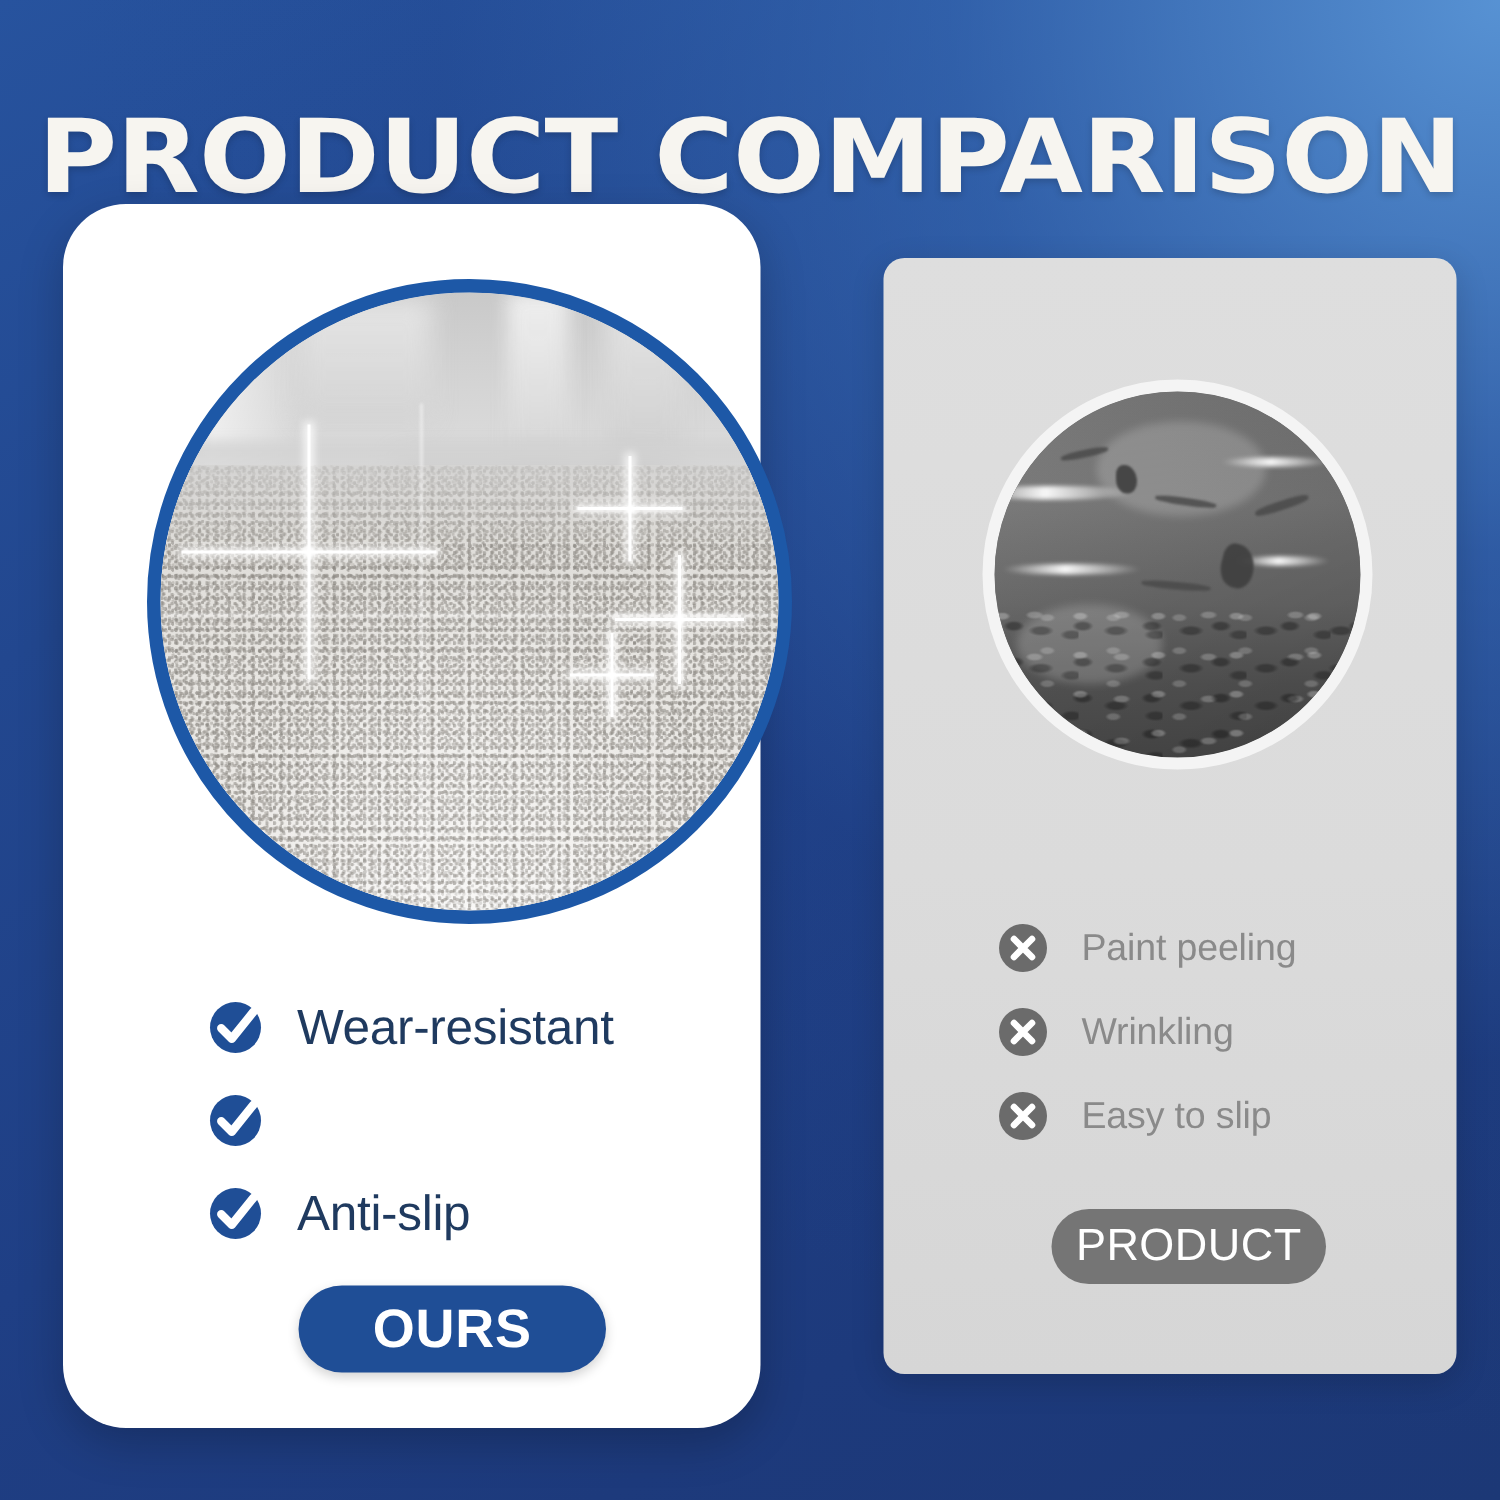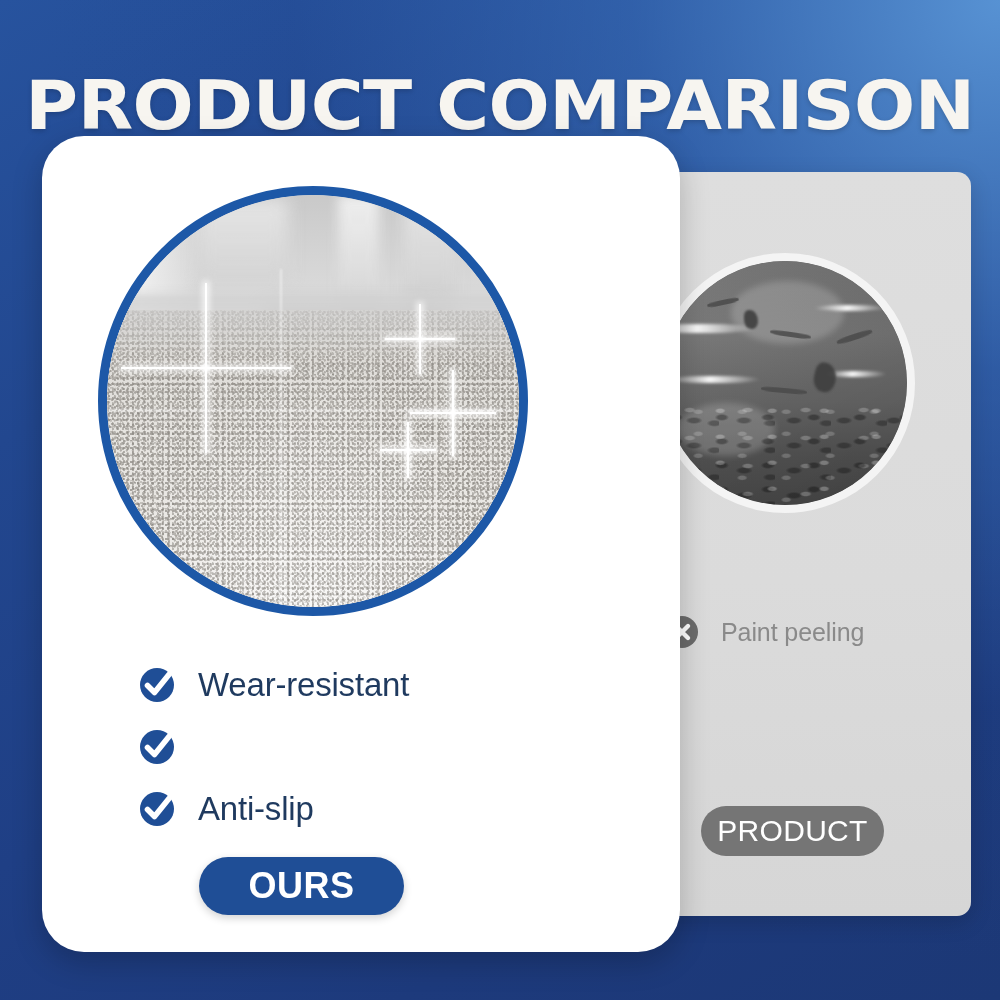--- a/index.html
+++ b/index.html
@@ -52,21 +52,21 @@
     height: 744px;
     background: linear-gradient(180deg, #dedede 0%, #dbdbdb 55%, #d6d6d6 100%);
     border-radius: 14px;
     box-shadow: 0 6px 22px rgba(0,0,0,0.16);
   }
 
   #ours-card {
     position: absolute;
     left: 42px;
     top: 136px;
-    width: 638px;
+    width: 465px;
     height: 816px;
     background: #ffffff;
     border-radius: 42px;
     box-shadow: 0 10px 30px rgba(0,0,0,0.22);
   }
 
   
   #ours-photo-wrap {
     position: absolute;
     left: 56px;
@@ -412,20 +412,38 @@
     <div id="others-list">
       <div class="others-row">
         <span class="x-icon">
           <span class="circle"></span>
           <svg viewBox="0 0 34 34">
               <path d="M11 11 L23 23 M23 11 L11 23" stroke="#ffffff" stroke-width="4.4" stroke-linecap="round" fill="none"></path>
             </svg>
         </span>
         <span class="others-label">Paint peeling</span>
       </div>
+      <div class="others-row">
+        <span class="x-icon">
+          <span class="circle"></span>
+          <svg viewBox="0 0 34 34">
+              <path d="M11 11 L23 23 M23 11 L11 23" stroke="#ffffff" stroke-width="4.4" stroke-linecap="round" fill="none"></path>
+            </svg>
+        </span>
+        <span class="others-label">Wrinkling</span>
+      </div>
+      <div class="others-row">
+        <span class="x-icon">
+          <span class="circle"></span>
+          <svg viewBox="0 0 34 34">
+              <path d="M11 11 L23 23 M23 11 L11 23" stroke="#ffffff" stroke-width="4.4" stroke-linecap="round" fill="none"></path>
+            </svg>
+        </span>
+        <span class="others-label">Easy to slip</span>
+      </div>
     </div>
 
     <div id="others-pill">PRODUCT</div>
   </div>
 
   <div id="ours-card">
 
     <div id="ours-photo-wrap">
       <div class="ours-photo">
         <div class="floor-top"></div>

